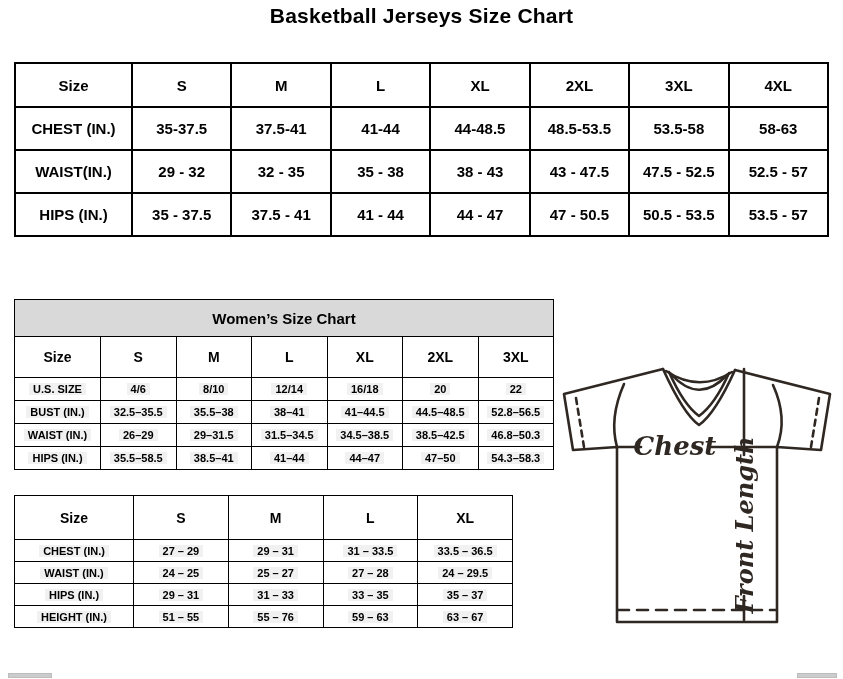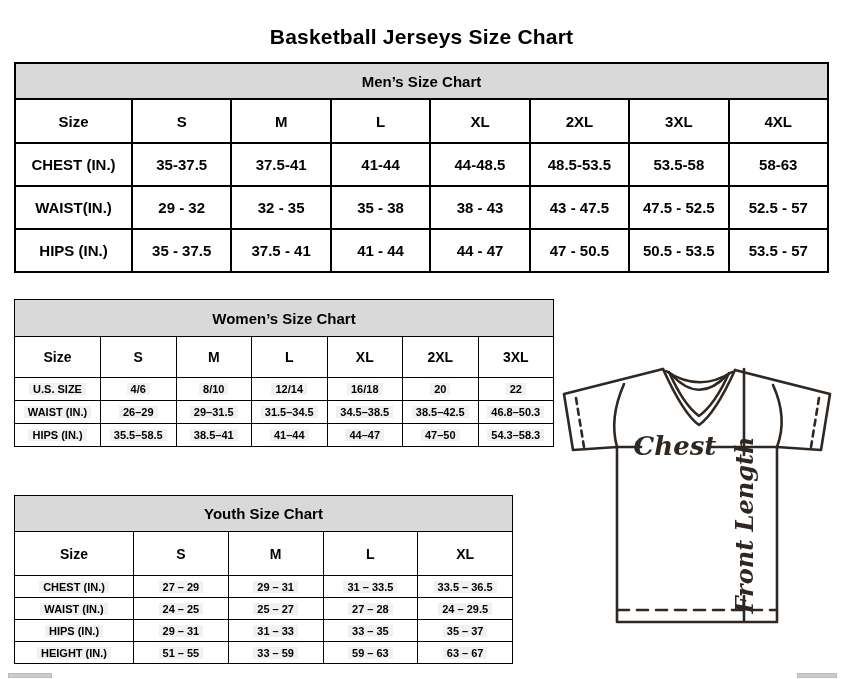--- a/index.html
+++ b/index.html
@@ -2,21 +2,21 @@
 <html><head>
 <meta charset="utf-8">
 <style>
   html,body{margin:0;padding:0;}
   body{
     width:843px;height:679px;position:relative;background:#ffffff;
     font-family:"Liberation Sans",sans-serif;color:#000;overflow:hidden;
   }
   .page-title{
     position:absolute;top:4px;left:0;width:843px;text-align:center;
-    font-size:21px;font-weight:bold;letter-spacing:0.2px;margin-top:21px;
+    font-size:21px;font-weight:bold;letter-spacing:0.2px;
   }
   table.size-table{
     position:absolute;border-collapse:collapse;table-layout:fixed;background:#fff;
   }
   table.size-table th,table.size-table td{
     text-align:center;vertical-align:middle;font-weight:bold;padding:0;
   }
   
   tr.band-row th{background:#d9d9d9;font-size:15px;}
   
@@ -61,23 +61,20 @@
       <col style="width:117px">
       <col>
       <col>
       <col>
       <col>
       <col>
       <col>
       <col>
     </colgroup>
   <thead>
-    <tr class="band-row">
-      <th class="band-cell" colspan="8">Men’s Size Chart</th>
-    </tr>
     <tr class="cols-row">
         <th>Size</th>
         <th>S</th>
         <th>M</th>
         <th>L</th>
         <th>XL</th>
         <th>2XL</th>
         <th>3XL</th>
         <th>4XL</th>
       </tr>
@@ -144,20 +141,29 @@
       <tr>
         <th><span class="hl">U.S. SIZE</span></th>
         <td><span class="hl">4/6</span></td>
         <td><span class="hl">8/10</span></td>
         <td><span class="hl">12/14</span></td>
         <td><span class="hl">16/18</span></td>
         <td><span class="hl">20</span></td>
         <td><span class="hl">22</span></td>
       </tr>
       <tr>
+        <th><span class="hl">BUST (IN.)</span></th>
+        <td><span class="hl">32.5–35.5</span></td>
+        <td><span class="hl">35.5–38</span></td>
+        <td><span class="hl">38–41</span></td>
+        <td><span class="hl">41–44.5</span></td>
+        <td><span class="hl">44.5–48.5</span></td>
+        <td><span class="hl">52.8–56.5</span></td>
+      </tr>
+      <tr>
         <th><span class="hl">WAIST (IN.)</span></th>
         <td><span class="hl">26–29</span></td>
         <td><span class="hl">29–31.5</span></td>
         <td><span class="hl">31.5–34.5</span></td>
         <td><span class="hl">34.5–38.5</span></td>
         <td><span class="hl">38.5–42.5</span></td>
         <td><span class="hl">46.8–50.3</span></td>
       </tr>
       <tr>
         <th><span class="hl">HIPS (IN.)</span></th>
@@ -173,23 +179,20 @@
 
 <table id="youth-table" class="size-table">
   <colgroup>
       <col style="width:119px">
       <col>
       <col>
       <col>
       <col>
     </colgroup>
   <thead>
-    <tr class="band-row">
-      <th class="band-cell" colspan="5">Youth Size Chart</th>
-    </tr>
     <tr class="cols-row">
         <th>Size</th>
         <th>S</th>
         <th>M</th>
         <th>L</th>
         <th>XL</th>
       </tr>
   </thead>
   <tbody class="rows">
       <tr>
@@ -209,21 +212,21 @@
       <tr>
         <th><span class="hl">HIPS (IN.)</span></th>
         <td><span class="hl">29 – 31</span></td>
         <td><span class="hl">31 – 33</span></td>
         <td><span class="hl">33 – 35</span></td>
         <td><span class="hl">35 – 37</span></td>
       </tr>
       <tr>
         <th><span class="hl">HEIGHT (IN.)</span></th>
         <td><span class="hl">51 – 55</span></td>
-        <td><span class="hl">33 – 59</span></td>
+        <td><span class="hl">55 – 76</span></td>
         <td><span class="hl">59 – 63</span></td>
         <td><span class="hl">63 – 67</span></td>
       </tr>
     </tbody>
 </table>
 
 <div class="jersey-wrap">
   <svg width="282" height="272" viewBox="0 0 282 272">
     <g fill="none" stroke="#2f2722" stroke-width="2.6" stroke-linejoin="round" stroke-linecap="round">
 

